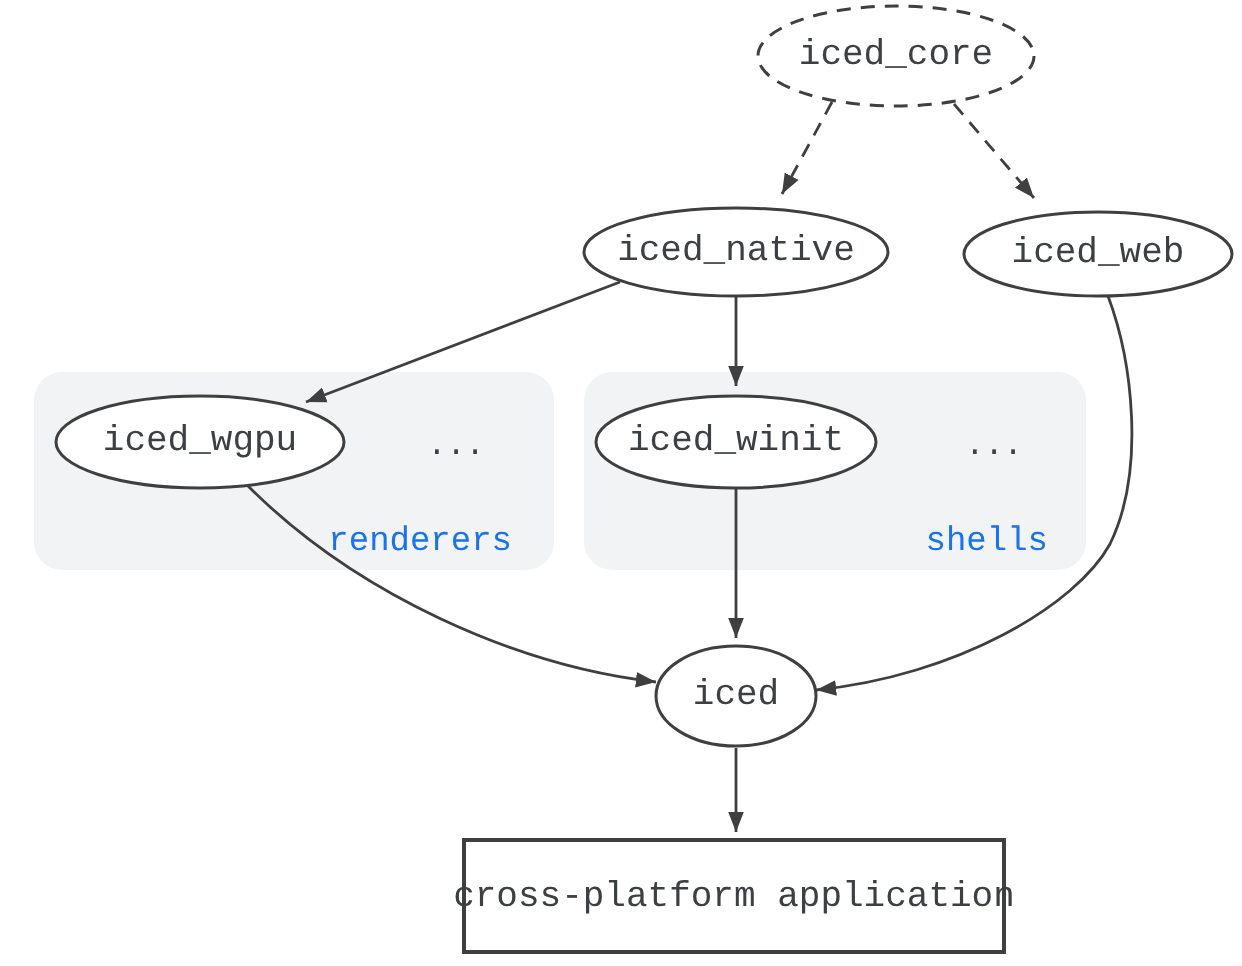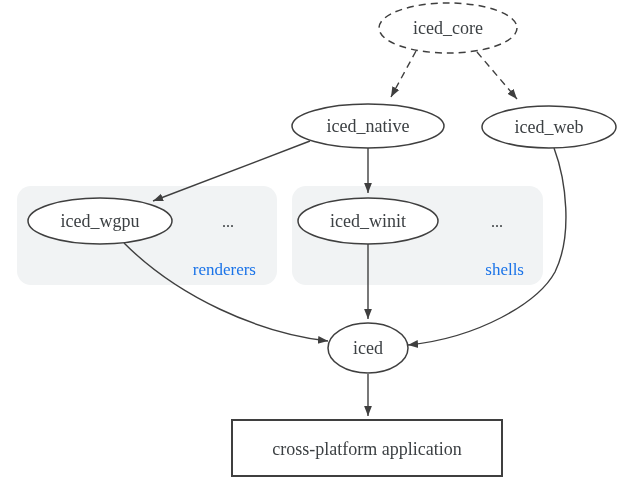--- a/index.html
+++ b/index.html
@@ -1,21 +1,21 @@
 <!DOCTYPE html>
 <html><head>
 <meta charset="utf-8">
 <style>
   html, body { margin: 0; padding: 0; background: #ffffff; }
   .stage {
     position: relative;
     width: 621px;
     height: 483px;
     background: #ffffff;
-    font-family: Liberation Serif, serif;
+    font-family: Liberation Mono, monospace;
     overflow: hidden;
   }
   svg { display: block; }
   .edge { fill: none; stroke-width: 1.4px; }
   .edge.dashed { stroke-dasharray: 7 5; }
   .node-ellipse { fill: #ffffff; stroke-width: 1.5px; }
   .node-ellipse.dashed { stroke-dasharray: 7 5; }
   .app-rect { fill: #ffffff; stroke-width: 2px; }
   .nlabel {
     font-size: 18px;

